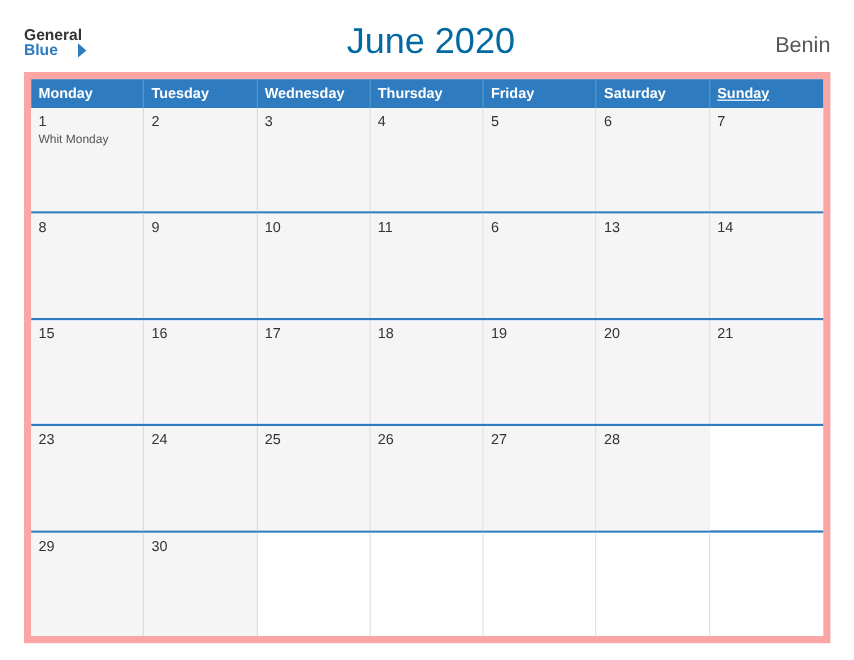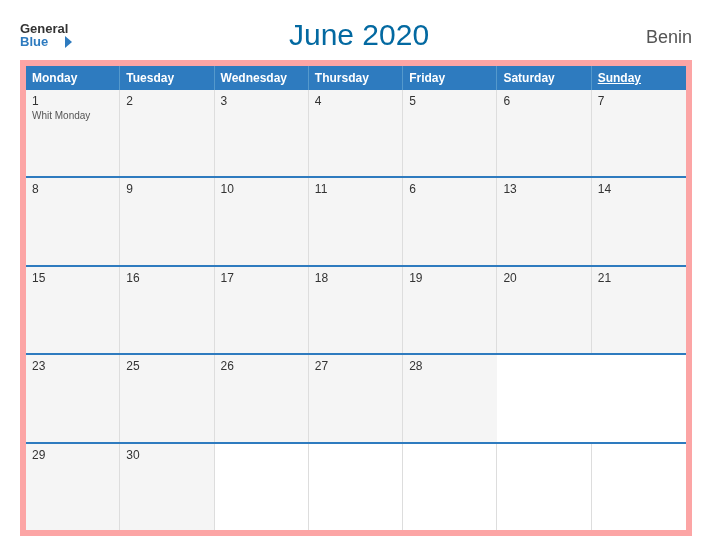--- a/index.html
+++ b/index.html
@@ -222,20 +222,23 @@
           </div>
           <div class="day-cell">
             <span class="day-num">21</span>
           </div>
         </div>
         <div class="week">
           <div class="day-cell">
             <span class="day-num">23</span>
           </div>
           <div class="day-cell">
+            <span class="day-num">24</span>
+          </div>
+          <div class="day-cell">
             <span class="day-num">25</span>
           </div>
           <div class="day-cell">
             <span class="day-num">26</span>
           </div>
           <div class="day-cell">
             <span class="day-num">27</span>
           </div>
           <div class="day-cell">
             <span class="day-num">28</span>

